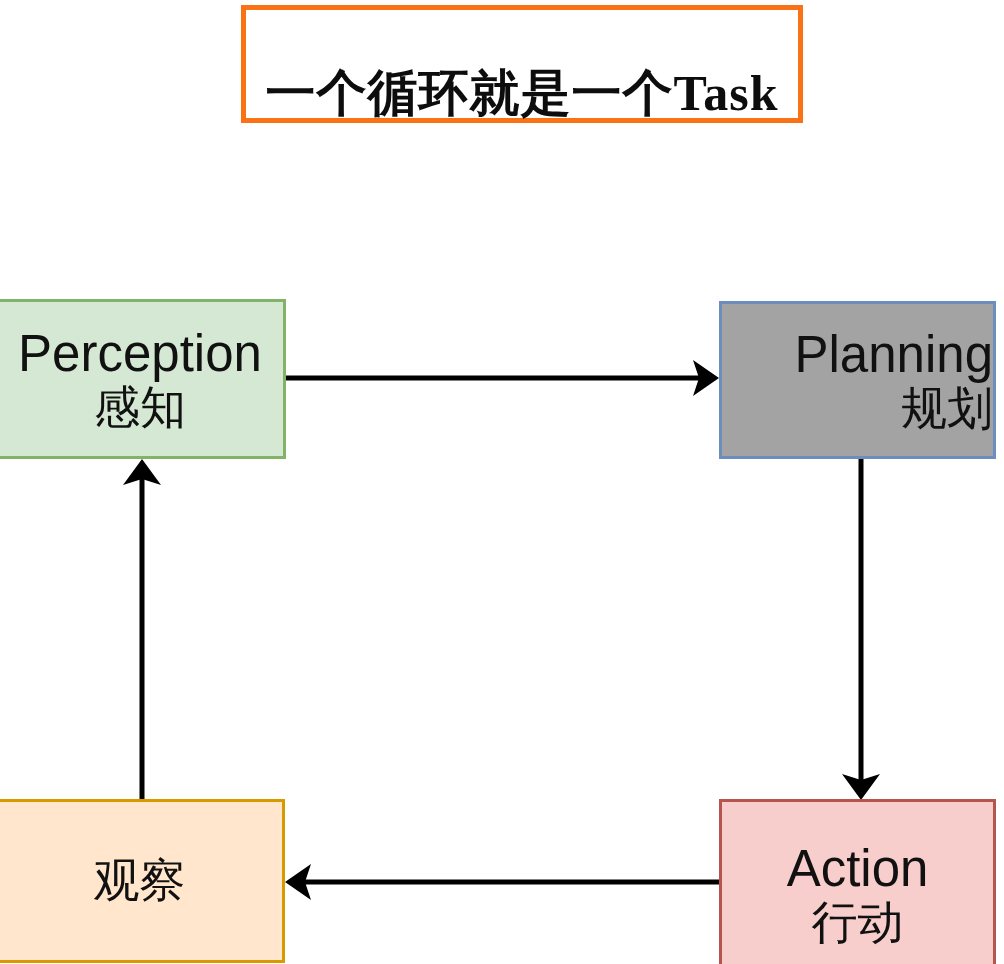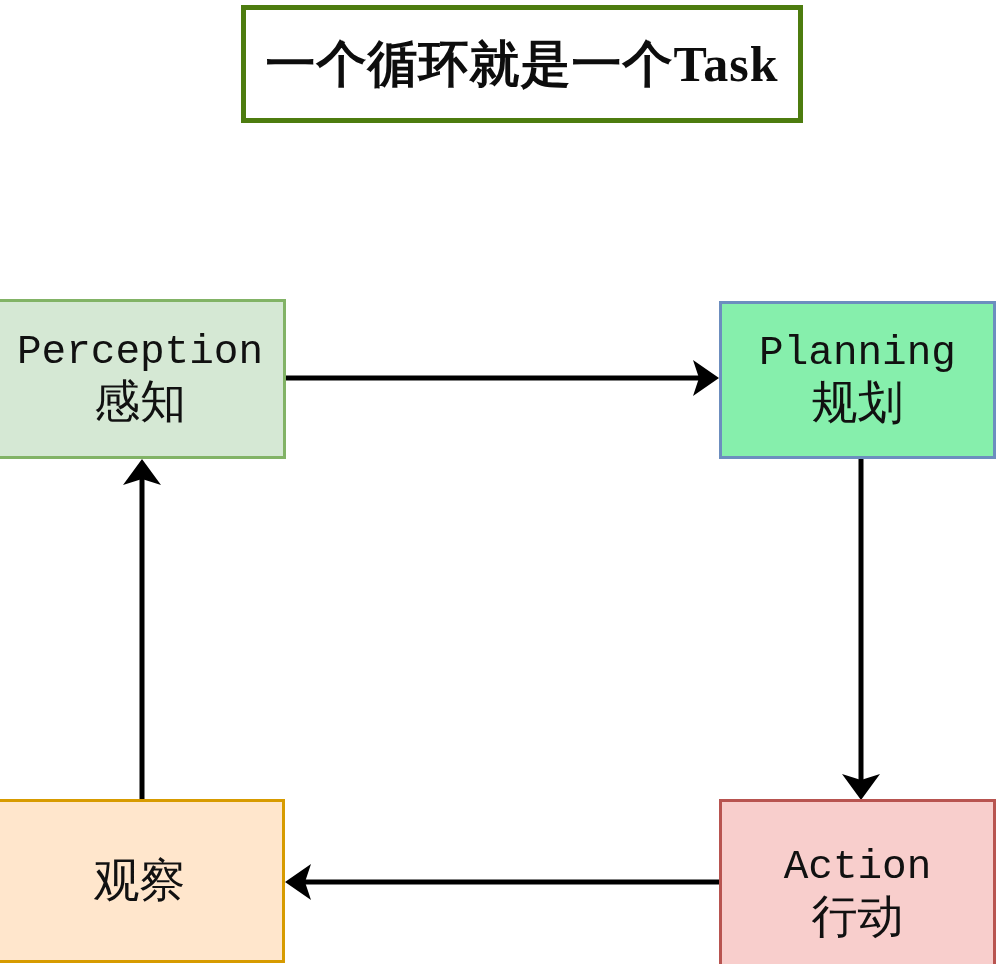--- a/index.html
+++ b/index.html
@@ -22,23 +22,23 @@
 
   
   .title-banner {
     position: absolute;
     left: 241px;
     top: 5px;
     width: 562px;
     height: 118px;
     box-sizing: border-box;
     background: #ffffff;
-    border: 5px solid #4d7c0f;
+    border: 5px solid #f97316;
     display: flex;
-    align-items: center;
+    align-items: flex-end;
     justify-content: center;
   }
   .title-text {
     font-family: "Liberation Serif", serif;
     font-weight: bold;
     font-size: 50px;
     color: #0d0d0d;
     letter-spacing: 1px;
     line-height: 1;
     white-space: nowrap;
@@ -48,22 +48,22 @@
   .node {
     position: absolute;
     box-sizing: border-box;
     display: flex;
     flex-direction: column;
     align-items: center;
     justify-content: center;
     text-align: center;
   }
   .node .label-en {
-    font-family: Liberation Mono, monospace;
-    font-size: 41px;
+    font-family: Liberation Sans, sans-serif;
+    font-size: 51px;
     color: #111111;
     line-height: 1.12;
     white-space: nowrap;
   }
   .node .label-zh {
     font-family: "Liberation Sans", sans-serif;
     font-size: 46px;
     color: #111111;
     line-height: 1.12;
     white-space: nowrap;
@@ -75,22 +75,23 @@
     width: 292px;
     height: 160px;
     background: #d5e8d4;
     border: 3px solid #82b366;
   }
   #node-planning {
     left: 719px;
     top: 301px;
     width: 277px;
     height: 158px;
-    background: #86efac;
+    background: #a3a3a3;
     border: 3px solid #6c8ebf;
+    align-items: flex-end;
   }
   #node-action {
     left: 719px;
     top: 799px;
     width: 277px;
     height: 190px;
     background: #f8cecc;
     border: 3px solid #b85450;
   }
   #node-observation {

